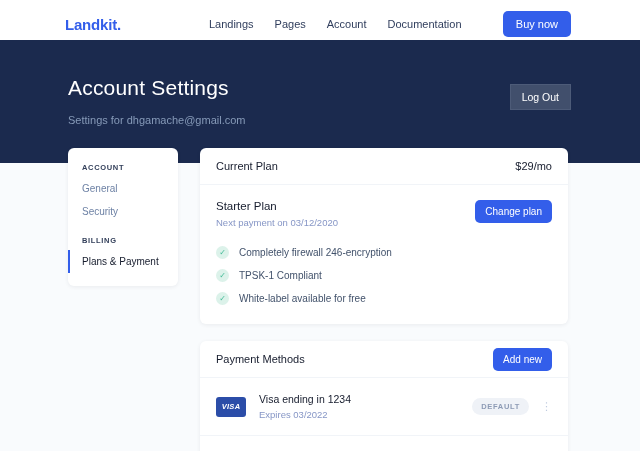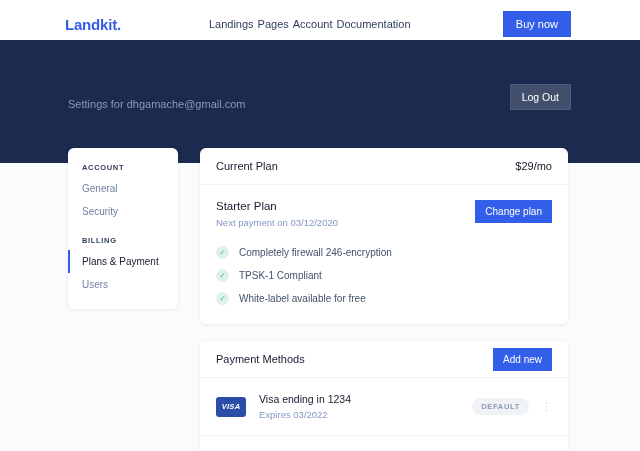--- a/index.html
+++ b/index.html
@@ -14,34 +14,34 @@
 
   
   .navbar {
     position:absolute; top:0; left:0; right:0; height:40px;
     background:#FFFFFF;
     display:flex; align-items:center;
     padding:8px 69px 0 65px;
     z-index:5;
   }
   .logo { color:#335EEA; font-weight:700; font-size:15px; letter-spacing:-0.2px; cursor:pointer; }
-  .nav-links { display:flex; gap:4px; margin-left:88px; }
+  .nav-links { display:flex; gap:21px; margin-left:88px; }
   .nav-link { font-size:11px; color:#2f3d5c; cursor:pointer; }
-  .btn { border:none; border-radius:0; cursor:pointer; font-family:inherit; }
+  .btn { border:none; border-radius:5px; cursor:pointer; font-family:inherit; }
   .btn-primary { background:#335EEA; color:#fff; }
   .btn-buy { margin-left:auto; font-size:11px; padding:7px 13px; }
 
   
   .hero {
     position:absolute; top:40px; left:0; right:0; height:123px;
     background:#1B2A4E;
   }
   .hero-inner { display:flex; padding:36px 69px 0 68px; }
   .hero-title { font-size:21px; font-weight:500; color:#FFFFFF; letter-spacing:0.2px; }
-  .hero-sub { margin-top:22px; font-size:11px; color:#869AB8; }
+  .hero-sub { margin-top:14px; font-size:11px; color:#869AB8; }
   .btn-logout {
     margin-left:auto; align-self:flex-start; margin-top:8px;
     background:#414F6C; border:1px solid #4D5B78; color:#fff;
     font-size:10.5px; padding:6px 11px; border-radius:0;
   }
 
   
   .card {
     background:#FFFFFF; border-radius:6px;
     box-shadow:0 1px 4px rgba(22,28,45,0.07);
@@ -115,33 +115,33 @@
     <div class="nav-link">Pages</div>
     <div class="nav-link">Account</div>
     <div class="nav-link">Documentation</div>
   </div>
   <button class="btn btn-primary btn-buy">Buy now</button>
 </div>
 
 <div class="hero">
   <div class="hero-inner">
     <div>
+      <div class="hero-title">Account Settings</div>
       <div class="hero-sub">Settings for dhgamache@gmail.com</div>
     </div>
     <button class="btn btn-logout">Log Out</button>
   </div>
 </div>
 
 <div class="sidebar-card card">
   <div class="side-heading">ACCOUNT</div>
   <div class="side-link">General</div>
   <div class="side-link">Security</div>
   <div class="side-heading second">BILLING</div>
   <div class="side-link active">Plans &amp; Payment</div>
-  <div class="side-link">Users</div>
 </div>
 
 <div class="main-col">
 
   <div class="card">
     <div class="card-header">
       <div class="card-title">Current Plan</div>
       <div class="price">$29/mo</div>
     </div>
     <div class="plan-block">

